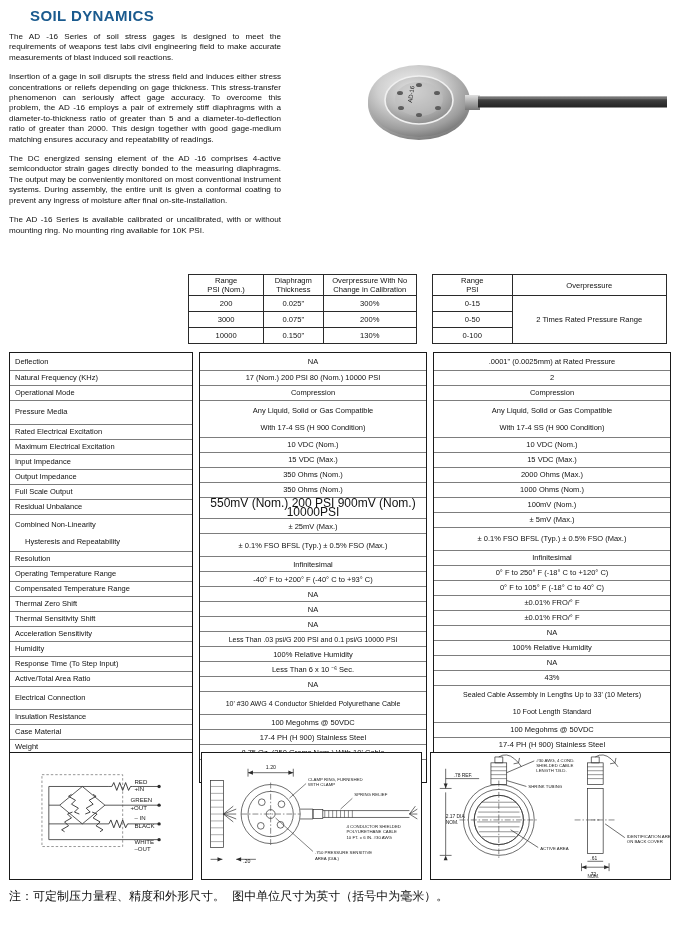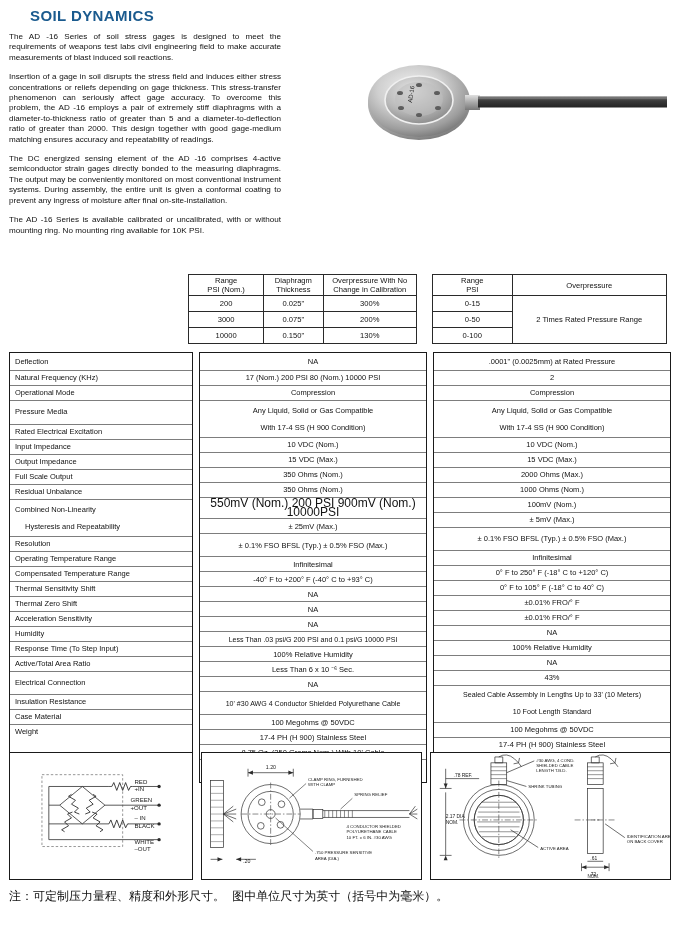--- a/index.html
+++ b/index.html
@@ -264,20 +264,23 @@
         <tr>
             <td style="height:15px">Operational Mode</td>
           </tr>
         <tr>
             <td style="height:24px">Pressure Media</td>
           </tr>
         <tr>
             <td style="height:15px">Rated Electrical Excitation</td>
           </tr>
         <tr>
+            <td style="height:15px">Maximum Electrical Excitation</td>
+          </tr>
+        <tr>
             <td style="height:15px">Input Impedance</td>
           </tr>
         <tr>
             <td style="height:15px">Output Impedance</td>
           </tr>
         <tr>
             <td style="height:15px">Full Scale Output</td>
           </tr>
         <tr>
             <td style="height:15px">Residual Unbalance</td>
@@ -291,24 +294,24 @@
         <tr>
             <td style="height:15px">Resolution</td>
           </tr>
         <tr>
             <td style="height:15px">Operating Temperature Range</td>
           </tr>
         <tr>
             <td style="height:15px">Compensated Temperature Range</td>
           </tr>
         <tr>
+            <td style="height:15px">Thermal Zero Shift</td>
+          </tr>
+        <tr>
             <td style="height:15px">Thermal Sensitivity Shift</td>
-          </tr>
-        <tr>
-            <td style="height:15px">Thermal Zero Shift</td>
           </tr>
         <tr>
             <td style="height:15px">Acceleration Sensitivity</td>
           </tr>
         <tr>
             <td style="height:15px">Humidity</td>
           </tr>
         <tr>
             <td style="height:15px">Response Time (To Step Input)</td>
           </tr>

